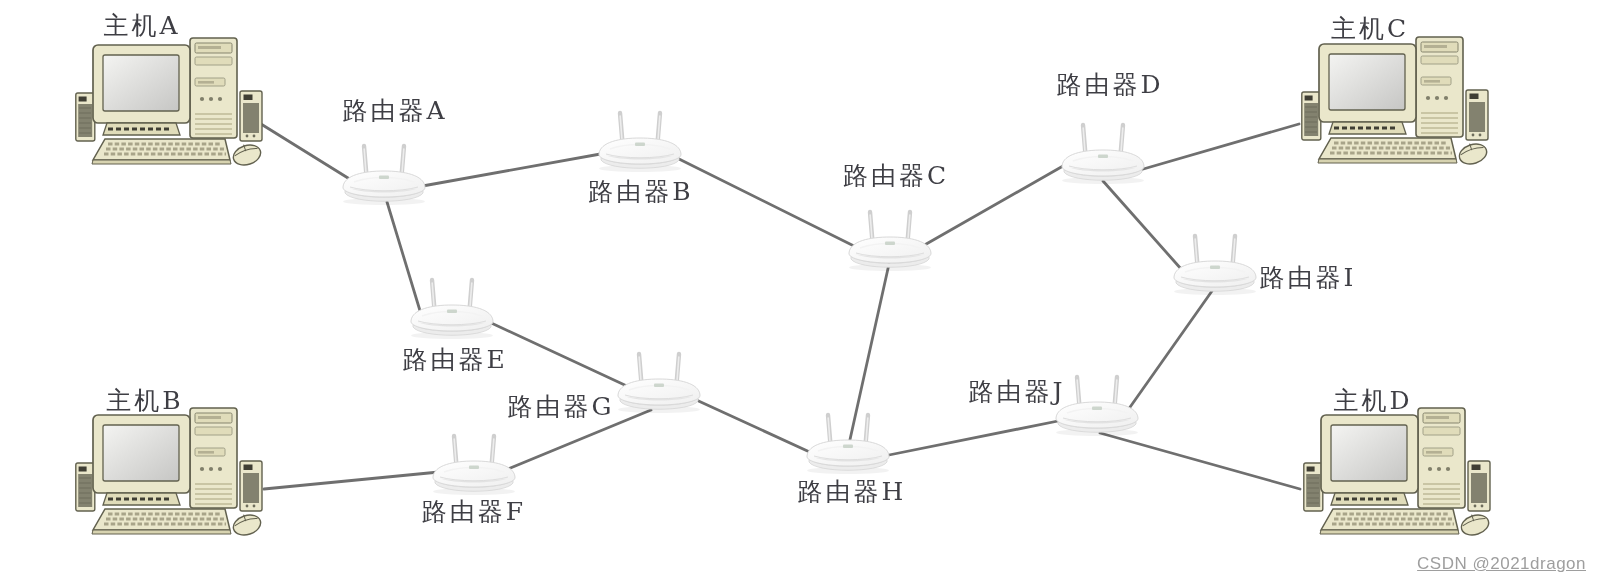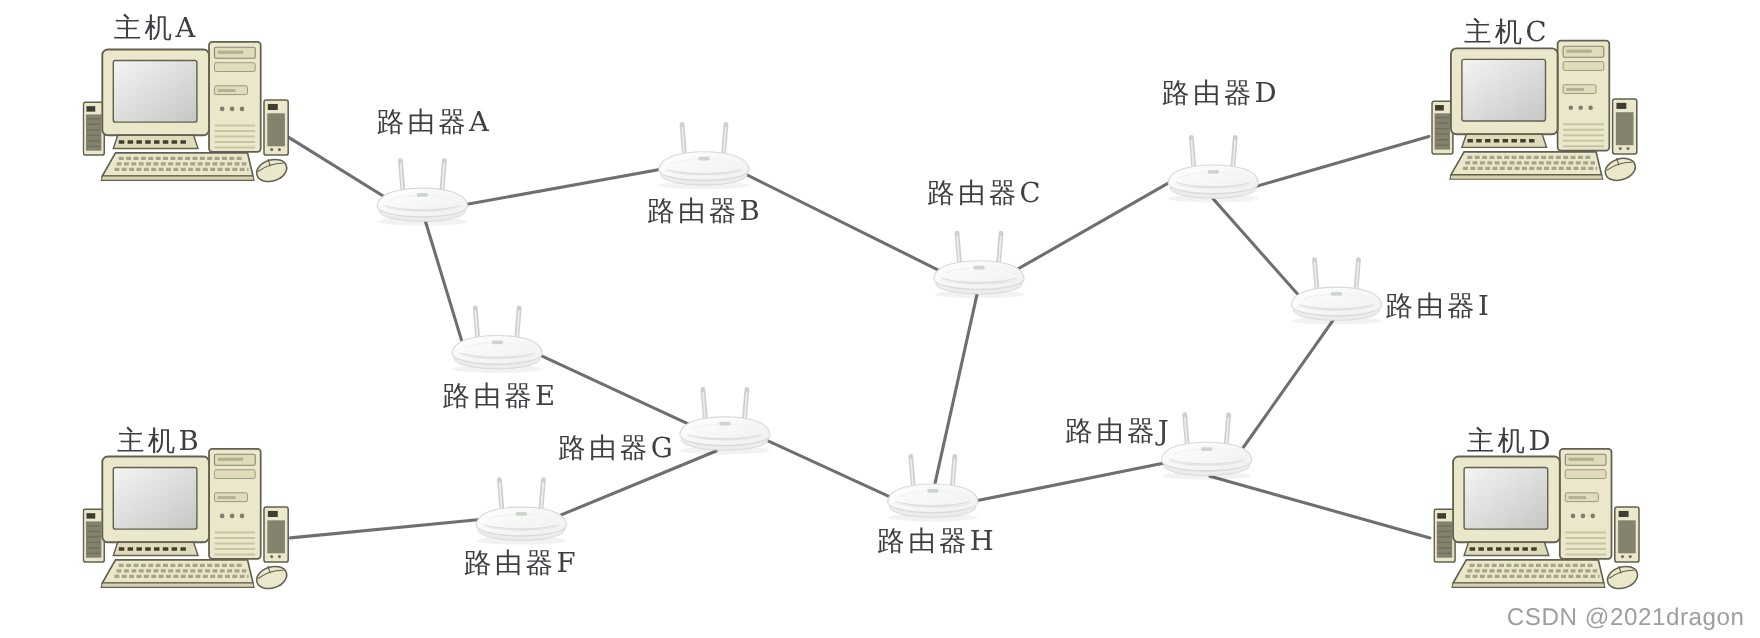--- a/index.html
+++ b/index.html
@@ -14,23 +14,24 @@
   .node-label{
     font-family:"DejaVu Serif","Liberation Serif",serif;
     font-size:25px;
     letter-spacing:3px;
     fill:#3e3e44;
   }
   .watermark{
     position:absolute;
     right:14px;bottom:6px;
     font-family:"Liberation Sans",sans-serif;
-    font-size:22px;
+    font-size:17px;
     color:#9e9e9e;
     letter-spacing:0.5px;
+    text-decoration:underline;
   }
 </style>
 </head>
 <body>
 
 <div class="canvas">
   <svg id="diagram-svg" width="1600" height="580" viewBox="0 0 1600 580">
     <defs>
       <linearGradient id="screenGrad" x1="0" y1="0" x2="1" y2="1">
         <stop offset="0" stop-color="#f4f4f2"></stop>

